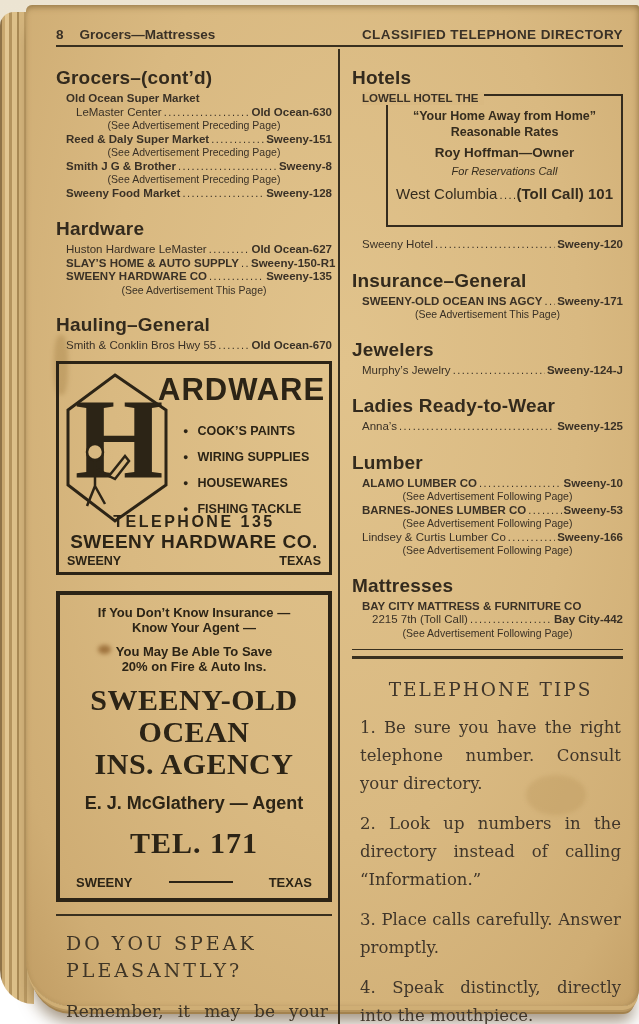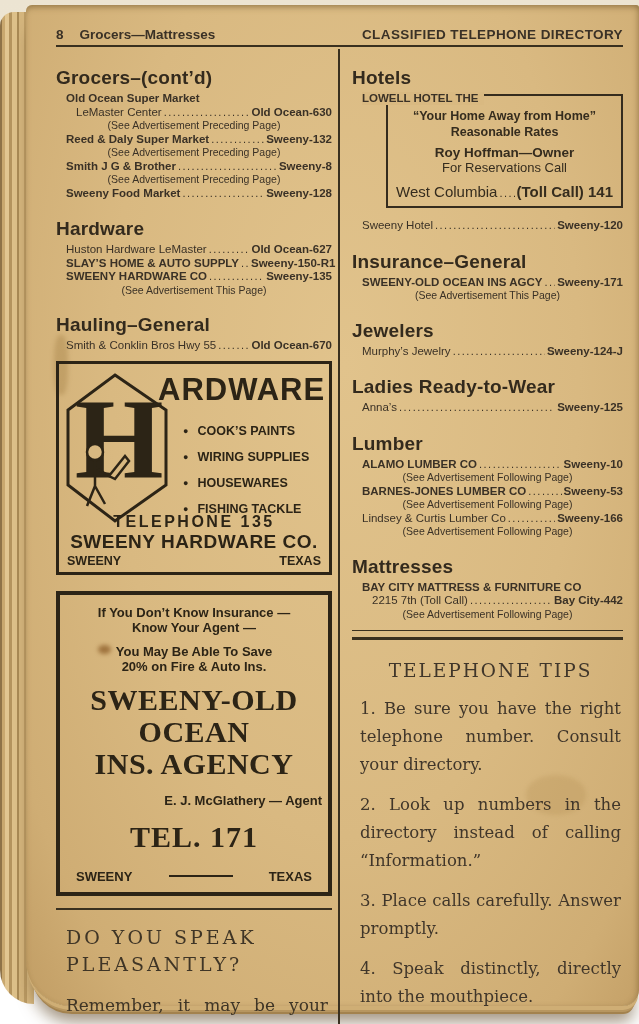--- a/index.html
+++ b/index.html
@@ -68,40 +68,40 @@
   .ad1 .tel{font-size:16px;font-weight:bold;letter-spacing:2.5px;margin-top:24px;}
   .ad1 .comp{font-size:19px;font-weight:bold;letter-spacing:.5px;}
   .ad1 .cities{display:flex;justify-content:space-between;font-size:12.5px;font-weight:bold;padding:1px 8px 2px;}
 
   
   .ad2{border:4px solid #2c2416;margin-top:16px;text-align:center;color:#2c2416;padding:10px 6px 8px;}
   .ad2 .s1{font-size:13px;font-weight:bold;line-height:15px;}
   .ad2 .grp2{margin-top:9px;}
   .ad2 .bigname{font-family:"Liberation Serif",serif;font-size:30px;font-weight:bold;line-height:32px;letter-spacing:.5px;}
   .ad2 .bigwrap{margin-top:10px;}
-  .ad2 .agent{font-size:13px;font-weight:bold;margin-top:13px;text-align:right;}
+  .ad2 .agent{font-size:18px;font-weight:bold;margin-top:13px;}
   .ad2 .tel{font-family:"Liberation Serif",serif;font-size:30px;font-weight:bold;margin-top:12px;letter-spacing:1px;}
   .ad2 .cities{display:flex;justify-content:space-between;align-items:center;font-size:13px;font-weight:bold;margin-top:15px;padding:0 10px;}
   .ad2 .dashline{width:64px;border-top:2px solid #2c2416;}
 
   
   .rule2{border-top:2px solid #39301f;margin-top:12px;}
   .speak{padding:14px 4px 0 10px;color:#3f3526;}
   .speak .t{font-family:"DejaVu Serif",serif;font-size:19px;letter-spacing:3px;line-height:27px;}
   .speak .p{font-family:"DejaVu Serif",serif;font-size:17px;line-height:29px;margin-top:13px;text-align:justify;}
   .bottom-rule{border-top:2.5px solid #39301f;margin-top:14px;}
 
   
   .hotelwrap{position:relative;margin-top:2px;}
   .lowell{position:absolute;left:10px;top:-2px;font-size:11.5px;font-weight:bold;background:#d9b981;padding:0 5px 1px 0;z-index:2;white-space:nowrap;text-align:center;}
-  .hotelbox{border:2px solid #352c1e;margin-left:34px;margin-top:5px;padding:13px 8px 6px;text-align:center;font-size:12.5px;color:#352c1e;}
+  .hotelbox{border:2px solid #352c1e;margin-left:34px;margin-top:5px;padding:13px 8px 23px;text-align:center;font-size:12.5px;color:#352c1e;}
   .hotelbox .tg{font-weight:bold;}
   .hotelbox .rr{font-weight:bold;margin-top:2px;}
   .hotelbox .ow{font-weight:bold;font-size:13.5px;margin-top:6px;}
-  .hotelbox .rc{font-size:13px;}
+  .hotelbox .rc{font-size:11px;margin-top:5px;font-style:italic;}
   .hotelbox .wrow{display:flex;align-items:baseline;font-size:15px;margin-top:8px;text-align:left;}
 
   
   .rule-thin{border-top:1.5px solid #39301f;margin:10px 0 6px;}
   .rule-thick{border-top:3px solid #39301f;}
   .tips{padding:4px 2px 0 8px;color:#40362a;}
   .tips .t{font-family:"DejaVu Serif",serif;font-size:18.5px;letter-spacing:2px;text-align:center;margin:16px 0 14px;}
   .tips .tip{font-family:"DejaVu Serif",serif;font-size:16.5px;line-height:28px;text-align:justify;margin-bottom:12px;}
   .col-r .bottom-rule{margin-top:6px;}
 </style>
@@ -139,21 +139,21 @@
             <span class="nm">LeMaster Center</span>
             <span class="dots"></span>
             <span class="num">Old Ocean-630</span>
           </div>
           <div class="note">(See Advertisement Preceding Page)</div>
         </div>
         <div class="entry b">
           <div class="lrow">
             <span class="nm">Reed &amp; Daly Super Market</span>
             <span class="dots"></span>
-            <span class="num">Sweeny-132</span>
+            <span class="num">Sweeny-151</span>
           </div>
           <div class="note">(See Advertisement Preceding Page)</div>
         </div>
         <div class="entry b">
           <div class="lrow">
             <span class="nm">Smith J G &amp; Brother</span>
             <span class="dots"></span>
             <span class="num">Sweeny-8</span>
           </div>
           <div class="note">(See Advertisement Preceding Page)</div>
@@ -263,21 +263,21 @@
         <div class="hotelwrap">
           <div class="lowell">LOWELL HOTEL THE</div>
           <div class="hotelbox">
             <div class="tg">“Your Home Away from Home”</div>
             <div class="rr">Reasonable Rates</div>
             <div class="ow">Roy Hoffman—Owner</div>
             <div class="rc">For Reservations Call</div>
             <div class="wrow">
               <span class="nm">West Columbia</span>
               <span class="dots"></span>
-              <span class="num">(Toll Call) 141</span>
+              <span class="num">(Toll Call) 101</span>
             </div>
           </div>
         </div>
         <div class="entry" style="margin-top:11px;">
           <div class="lrow">
             <span class="nm">Sweeny Hotel</span>
             <span class="dots"></span>
             <span class="num">Sweeny-120</span>
           </div>
         </div>

